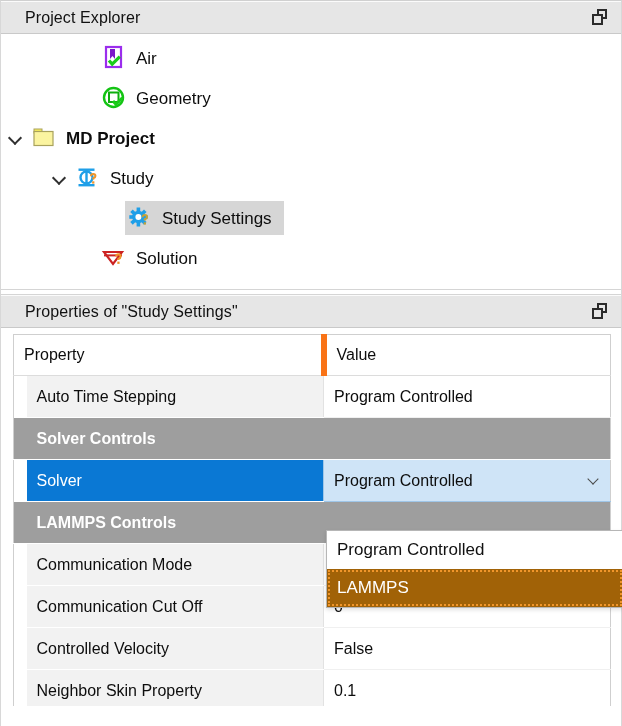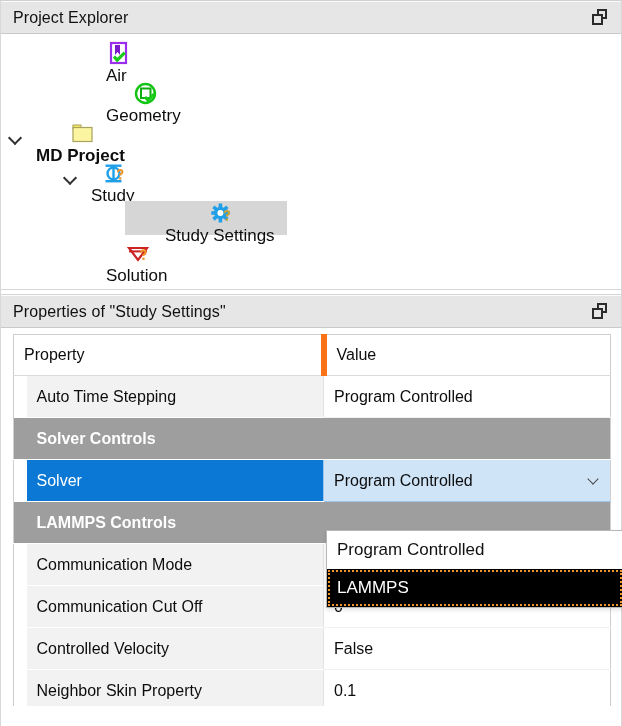--- a/index.html
+++ b/index.html
@@ -34,21 +34,21 @@
     position: relative;
     height: 33px;
     background: #e6e6e6;
     border-top: 1px solid #fbfbfb;
     border-bottom: 1px solid #c9c9c9;
     display: flex;
     align-items: center;
     box-sizing: border-box;
   }
   .panel-header .ph-title {
-    padding-left: 12px;
+    padding-left: 24px;
     font-size: 16px;
     color: #111111;
     letter-spacing: 0.1px;
     white-space: nowrap;
   }
   .panel-header .ph-actions {
     margin-left: auto;
     padding-right: 12px;
     display: flex;
     align-items: center;
@@ -126,31 +126,29 @@
     padding-right: 12px;
     font-size: 17px;
     line-height: 1;
     color: #0d0d0d;
   }
   .tree-row .sel-wrap {
     display: flex;
     align-items: center;
     height: 34px;
     border-radius: 0;
-    flex-direction: column;
   }
   .tree-row.selected .sel-wrap {
     background: #d6d6d6;
-    padding-left: 33px;
   }
   .node-label.bold { font-weight: bold; }
 
   
   .ind-0 { padding-left: 0px; }
-  .ind-2 { padding-left: 55px; }
+  .ind-2 { padding-left: 44px; }
   .ind-3 { padding-left: 70px; }
   .ind-4 { padding-left: 96px; }
 
   
   .ic { display:block; }
 
   
   .splitter {
     height: 6px;
     background: #ffffff;
@@ -280,21 +278,21 @@
     height: 38px;
     display: flex;
     align-items: center;
     padding-left: 10px;
     font-size: 17px;
     color: #111111;
     white-space: nowrap;
     box-sizing: border-box;
   }
   .dd-item.highlighted {
-    background: #000000;
+    background: #a16207;
     color: #ffffff;
     outline: 2px dotted #f0952a;
     outline-offset: -3px;
   }
 </style>
 </head>
 <body>
 
 <div id="app">
 

